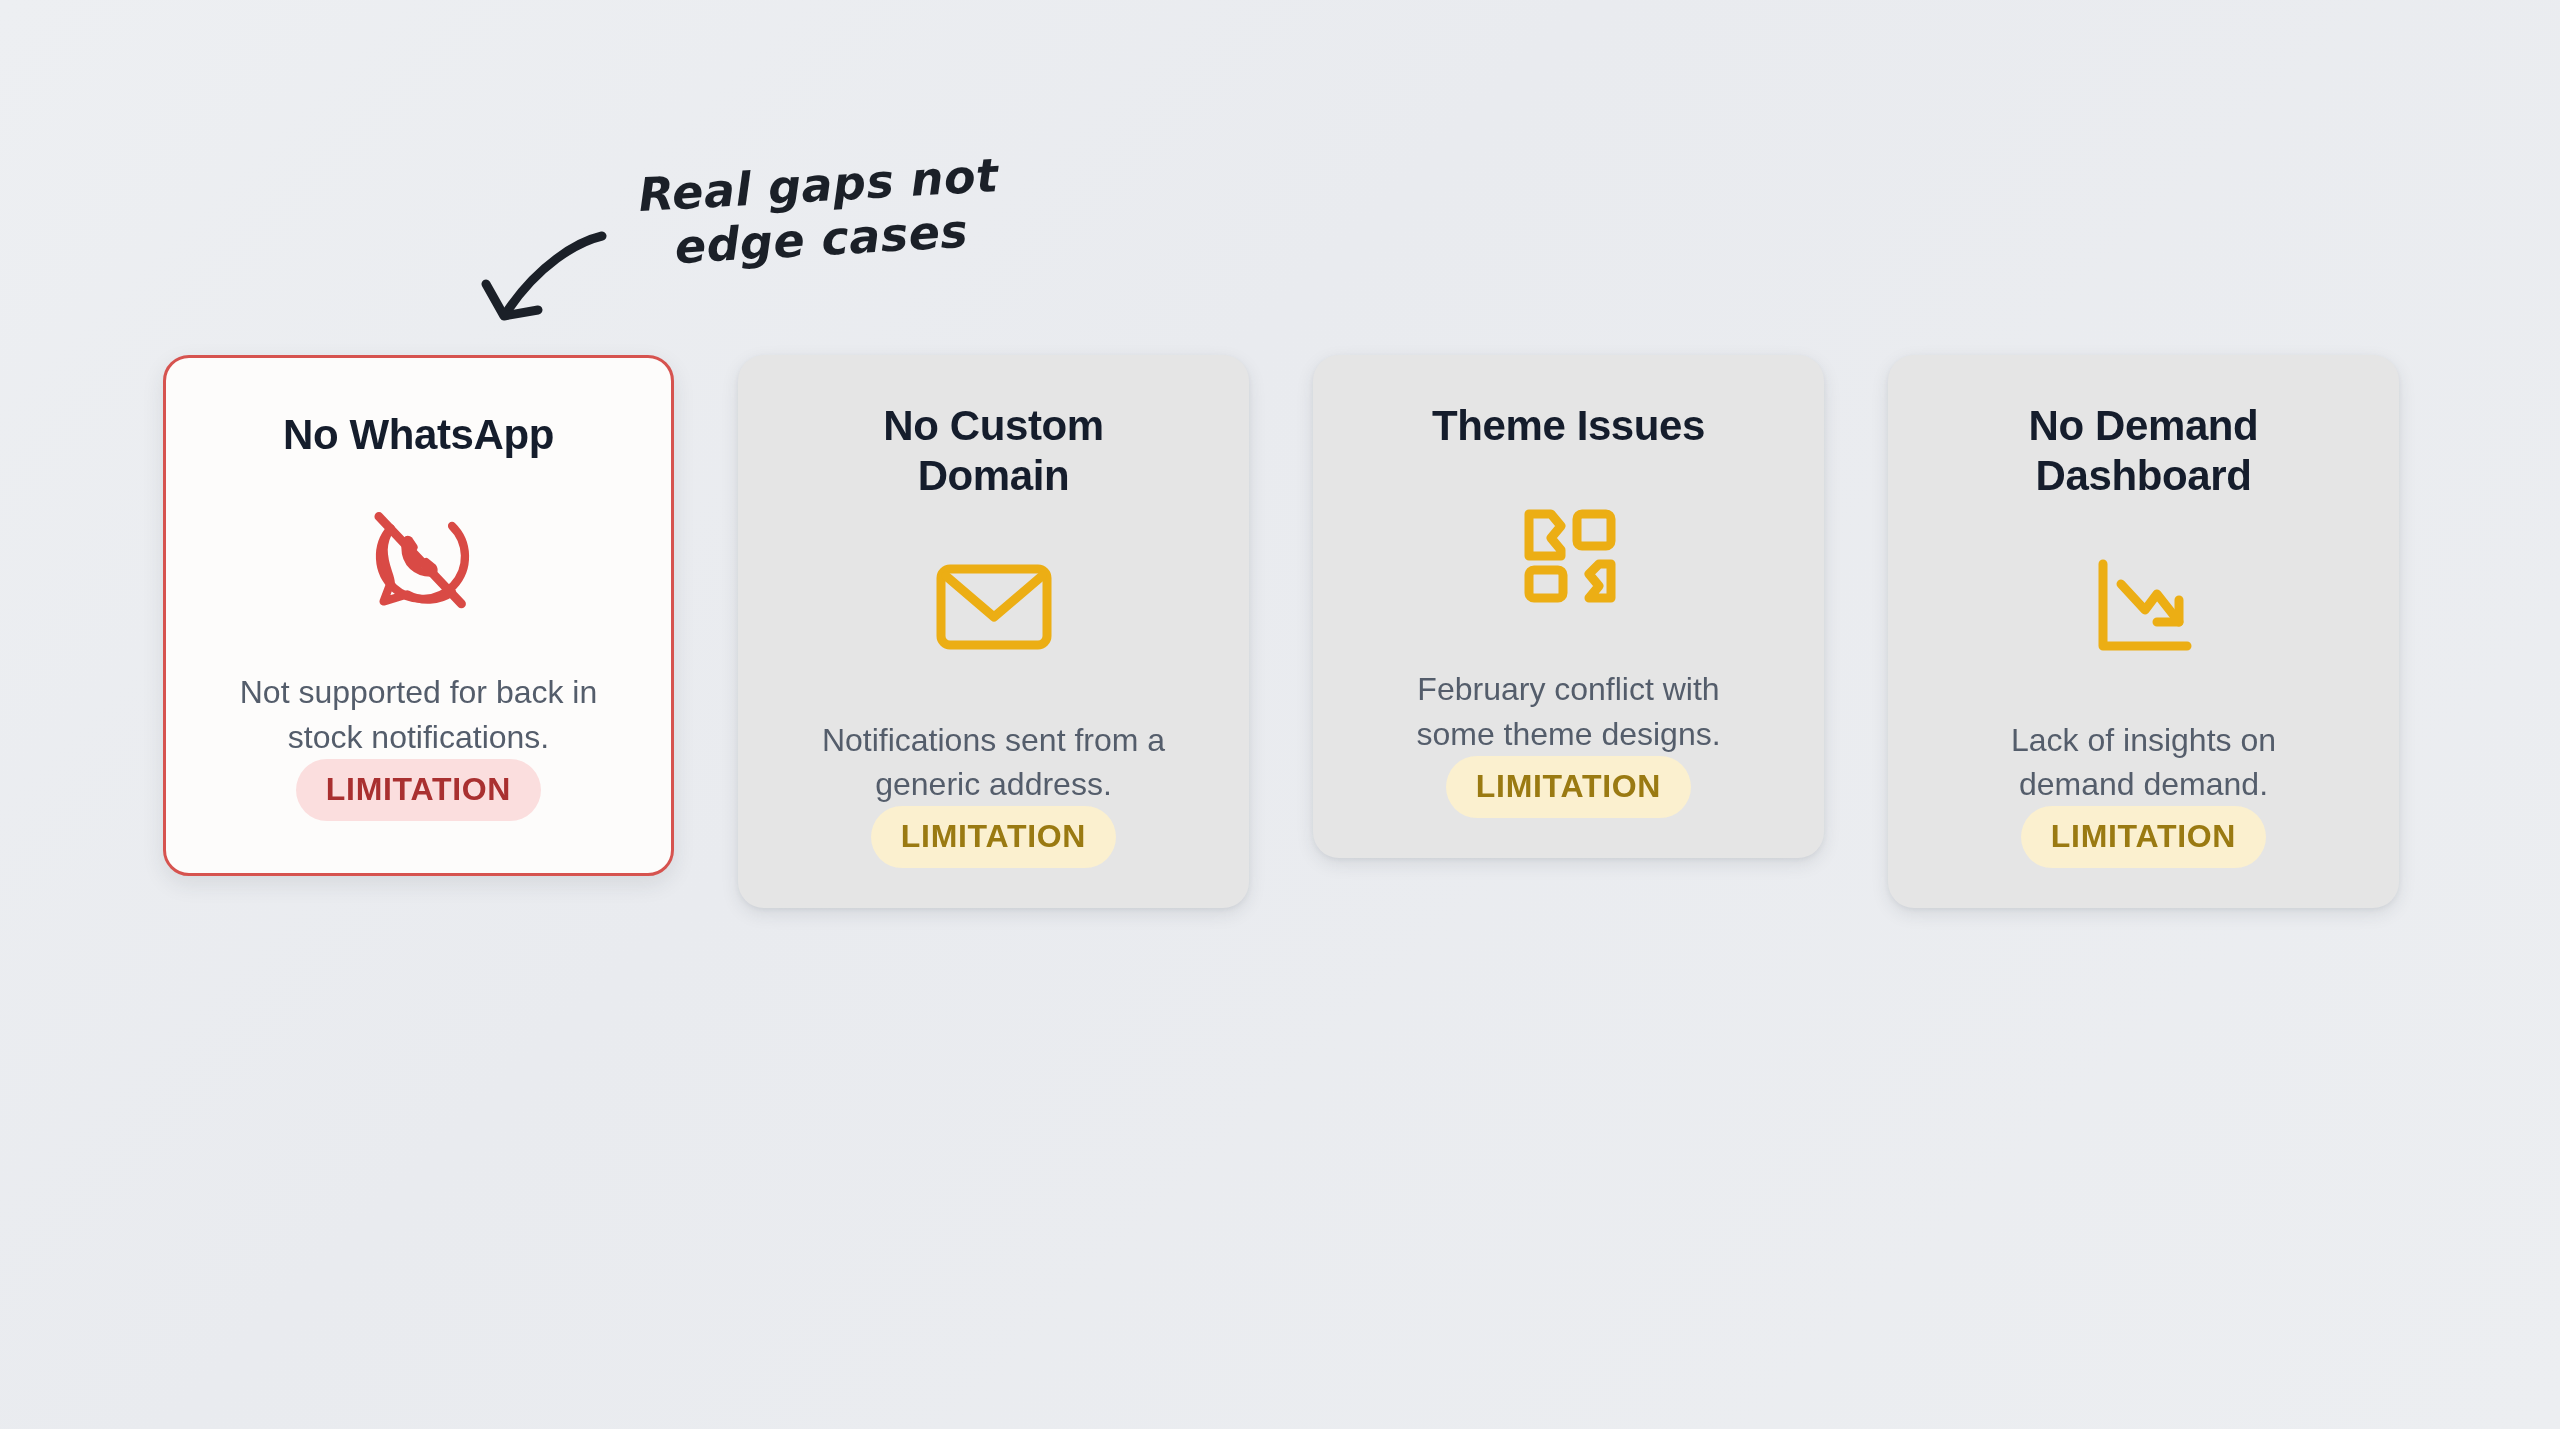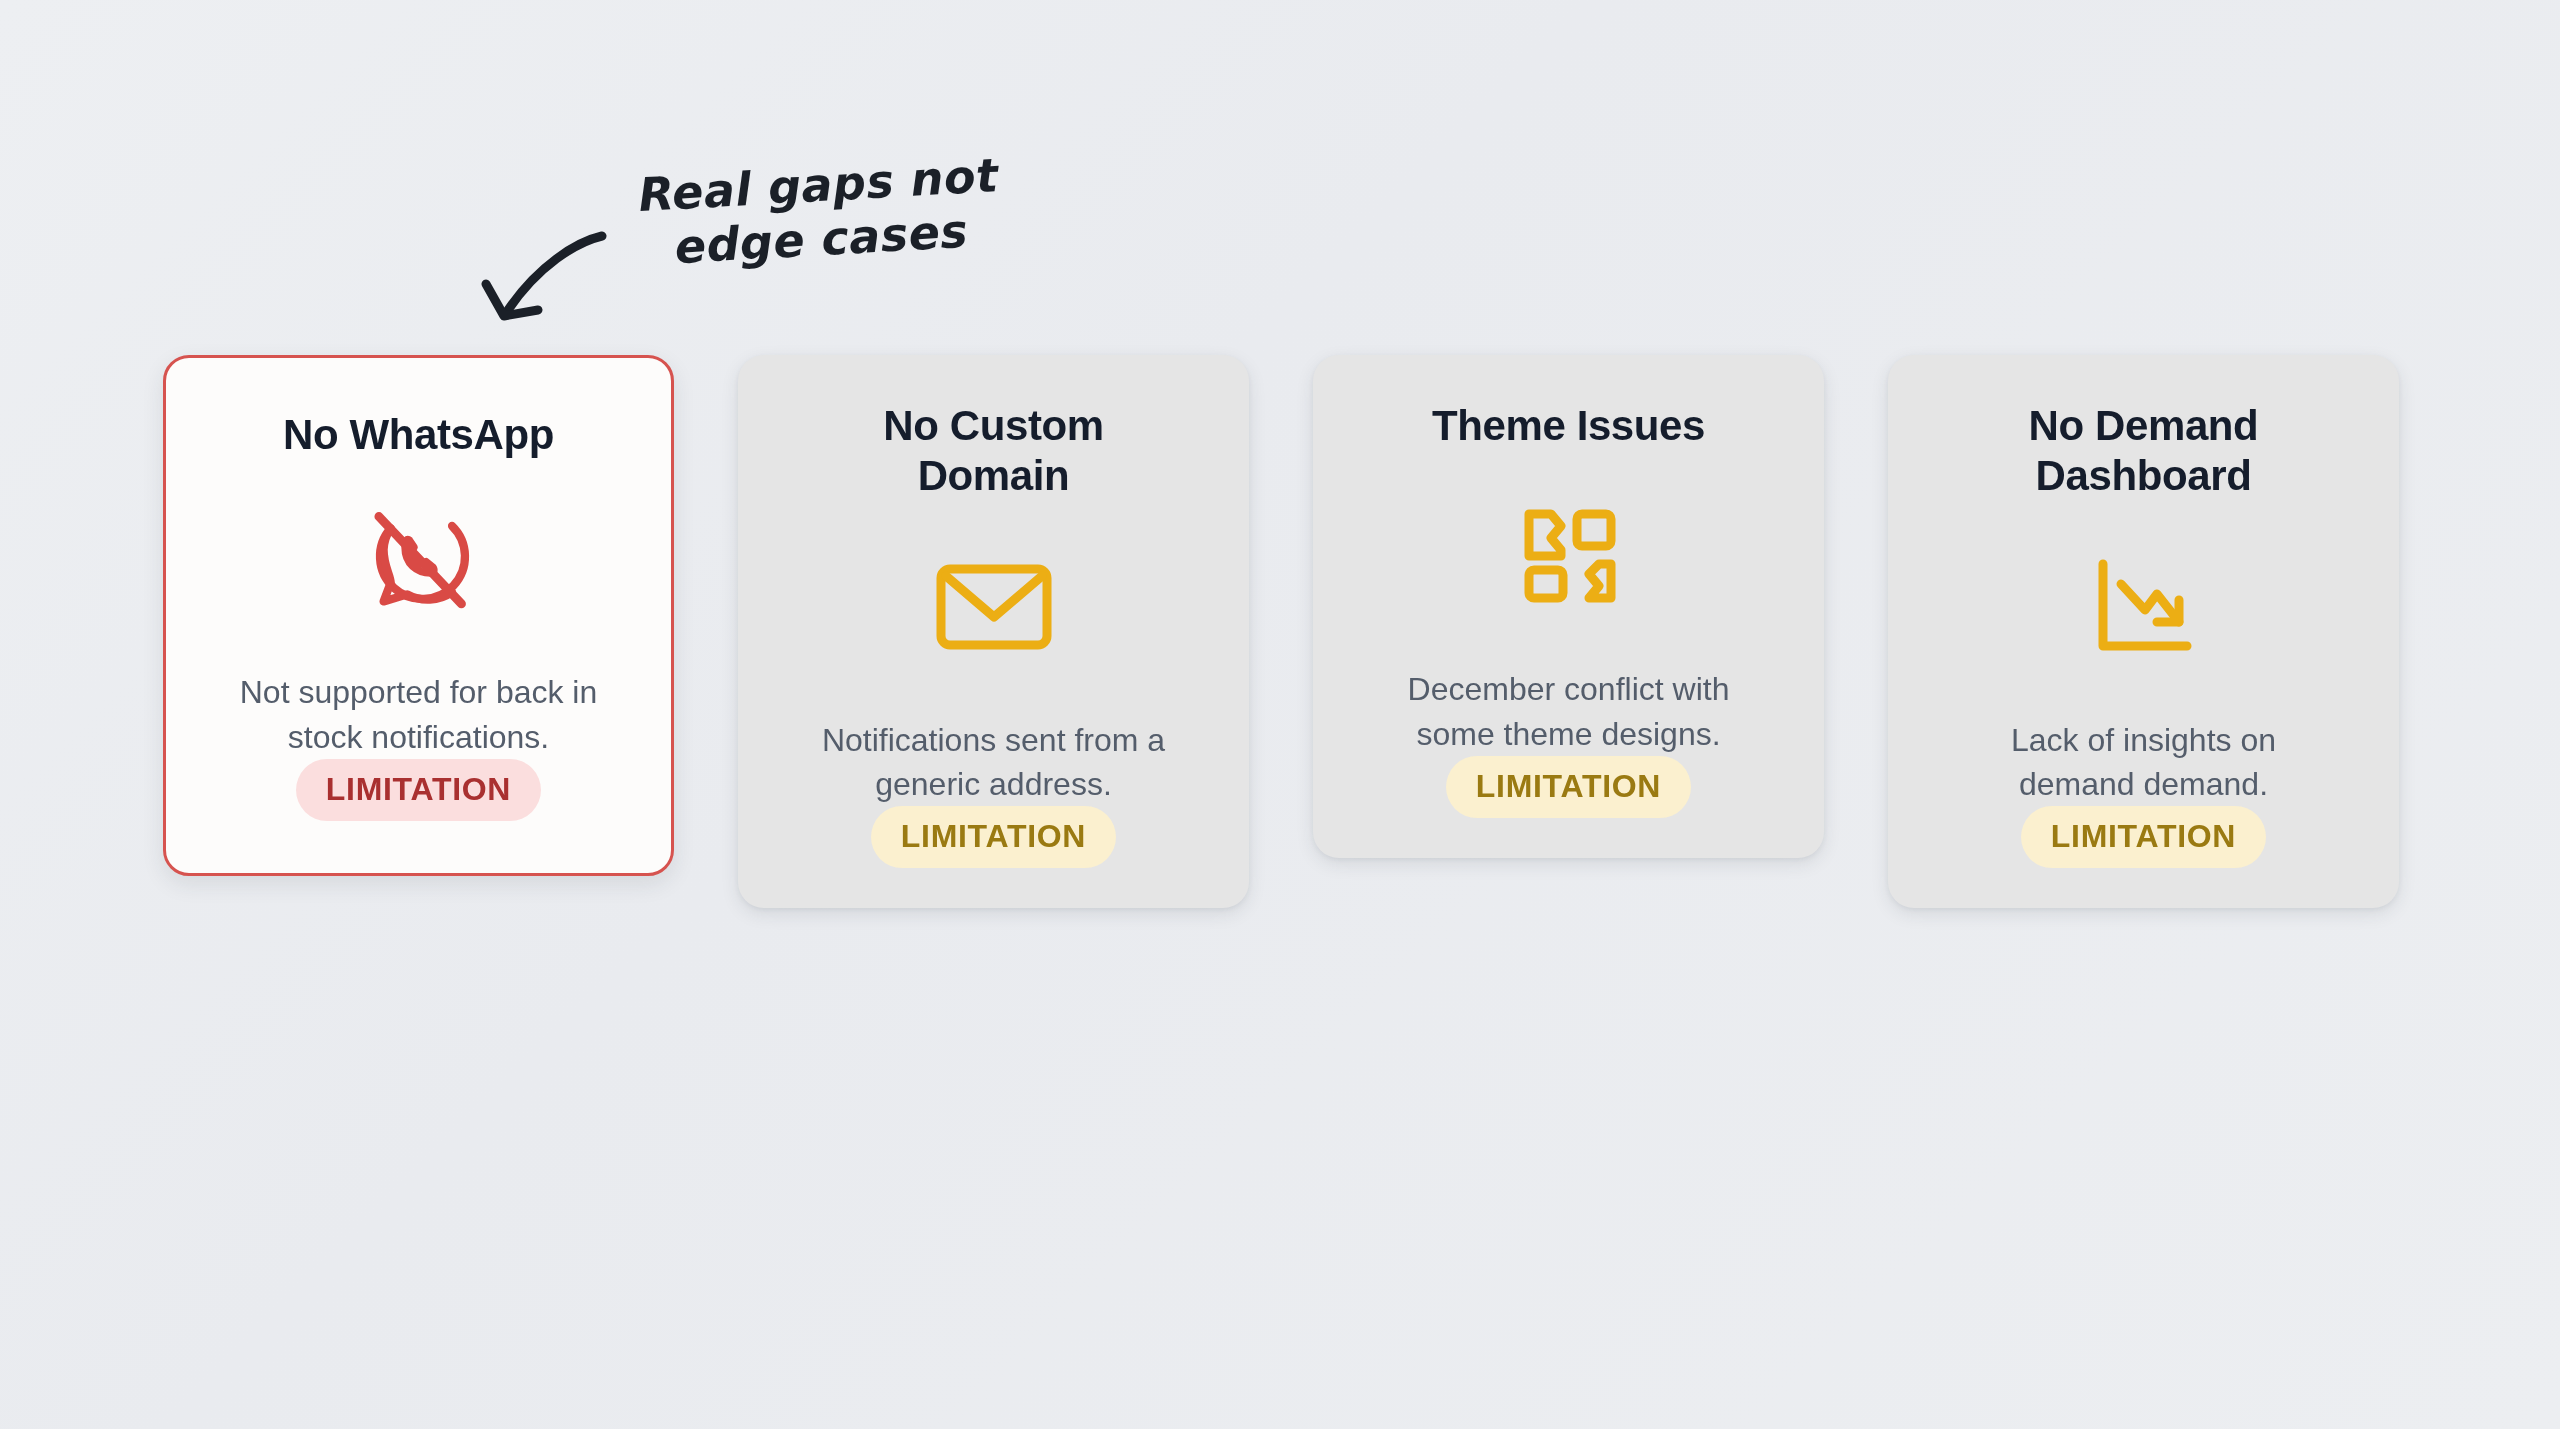--- a/index.html
+++ b/index.html
@@ -180,21 +180,21 @@
     <div class="card">
       <div class="card-title">Theme Issues</div>
       <div class="card-icon">
         <svg width="104" height="104" viewBox="0 0 104 104">
           <path d="M12 10 h22 l10 12 l-10 12 l10 12 v6 h-32 Z" fill="none" stroke="#ECAE14" stroke-width="9" stroke-linejoin="round"></path>
           <rect x="60" y="10" width="34" height="32" rx="5" fill="none" stroke="#ECAE14" stroke-width="9"></rect>
           <rect x="12" y="66" width="34" height="28" rx="5" fill="none" stroke="#ECAE14" stroke-width="9"></rect>
           <path d="M94 60 v34 h-22 l10 -12 l-10 -12 l10 -10 Z" fill="none" stroke="#ECAE14" stroke-width="9" stroke-linejoin="round"></path>
         </svg>
       </div>
-      <div class="card-desc">December conflict with some theme designs.</div>
+      <div class="card-desc">February conflict with some theme designs.</div>
       <div class="badge">LIMITATION</div>
     </div>
   </div>
 
   <div class="card-slot">
     <div class="card">
       <div class="card-title">No Demand Dashboard</div>
       <div class="card-icon">
         <svg width="110" height="102" viewBox="0 0 110 102">
           <path d="M14 8 V 90 H 98" fill="none" stroke="#ECAE14" stroke-width="9" stroke-linecap="round" stroke-linejoin="round"></path>

